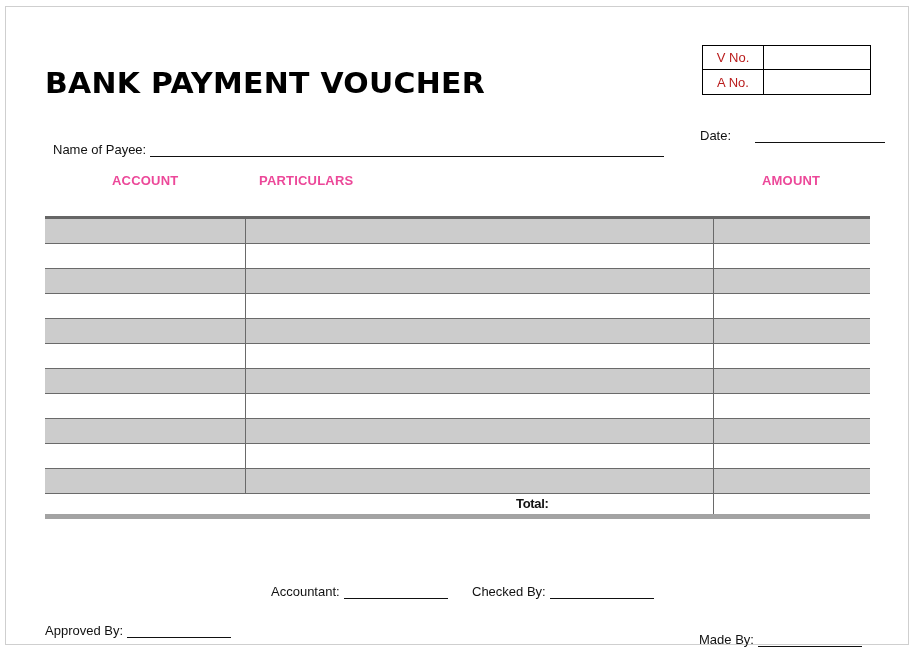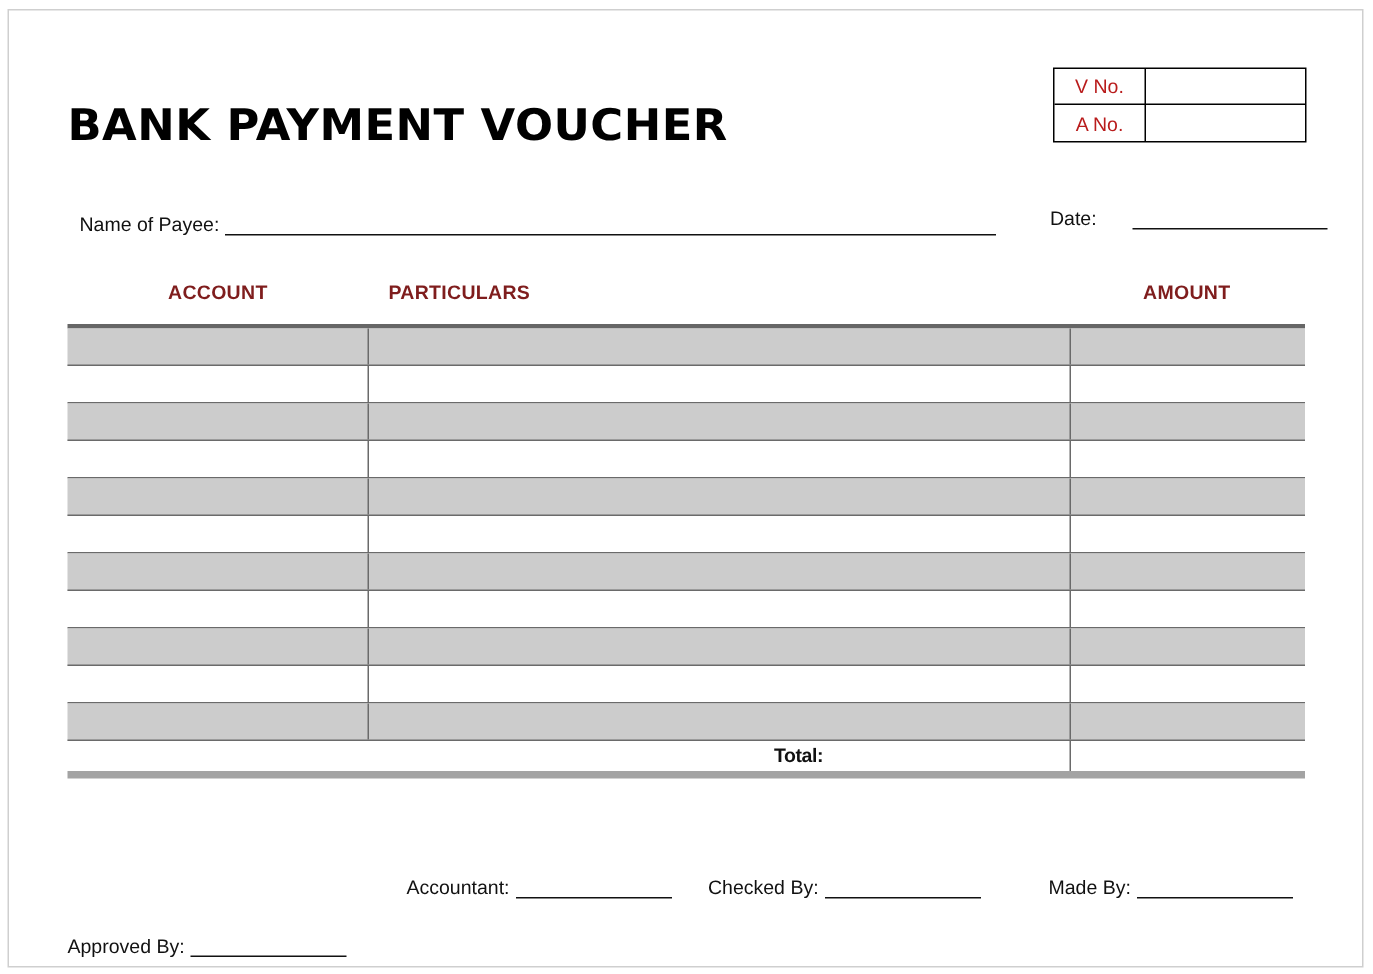--- a/index.html
+++ b/index.html
@@ -23,21 +23,21 @@
       font-size: 13px; color: #b91c1c; display: flex; align-items: center; justify-content: center;
       border-right: 1px solid #000;
     }
     .refbox .val { }
     .refbox .r1 { border-bottom: 1px solid #000; }
     .field {
       position: absolute; font-size: 13px; color: #111; white-space: nowrap; display: flex; align-items: flex-end;
     }
     .field .line { display: inline-block; border-bottom: 1px solid #111; height: 12px; margin-left: 4px; }
     .hdr {
-      position: absolute; top: 187px; font-size: 13px; font-weight: bold; color: #7f1d1d; letter-spacing: 0.2px;
+      position: absolute; top: 173px; font-size: 13px; font-weight: bold; color: #ec4899; letter-spacing: 0.2px;
     }
     .table {
       position: absolute; left: 45px; top: 216px; width: 825px;
       border-top: 3px solid #666;
     }
     .row {
       display: grid; grid-template-columns: 201px 468px 1fr; height: 25px;
       border-bottom: 1px solid #6a6a6a;
     }
     .row.shade { background: #cccccc; }
@@ -64,21 +64,21 @@
   <div class="val r1"></div>
   <div class="lbl">A No.</div>
   <div class="val"></div>
 </div>
 
 <div class="field" style="left:53px; top:142px;">
   <span>Name of Payee:</span>
   <span class="line" style="width:514px;"></span>
 </div>
 
-<div class="field" style="left:700px; top:138px;gap:20px;">
+<div class="field" style="left:700px; top:128px;gap:20px;">
   <span>Date:</span>
   <span class="line" style="width:130px;"></span>
 </div>
 
 <div class="hdr" style="left:112px;">ACCOUNT</div>
 <div class="hdr" style="left:259px;">PARTICULARS</div>
 <div class="hdr" style="left:762px;">AMOUNT</div>
 
 <div class="table">
   <div class="row shade">
@@ -149,16 +149,16 @@
   <span class="line" style="width:104px;"></span>
 </div>
 <div class="field sig" style="left:271px;">
   <span>Accountant:</span>
   <span class="line" style="width:104px;"></span>
 </div>
 <div class="field sig" style="left:472px;">
   <span>Checked By:</span>
   <span class="line" style="width:104px;"></span>
 </div>
-<div class="field sig" style="left:699px;">
+<div class="field sig" style="left:699px;margin-top:48px;">
   <span>Made By:</span>
   <span class="line" style="width:104px;"></span>
 </div>
 
 </body></html>

